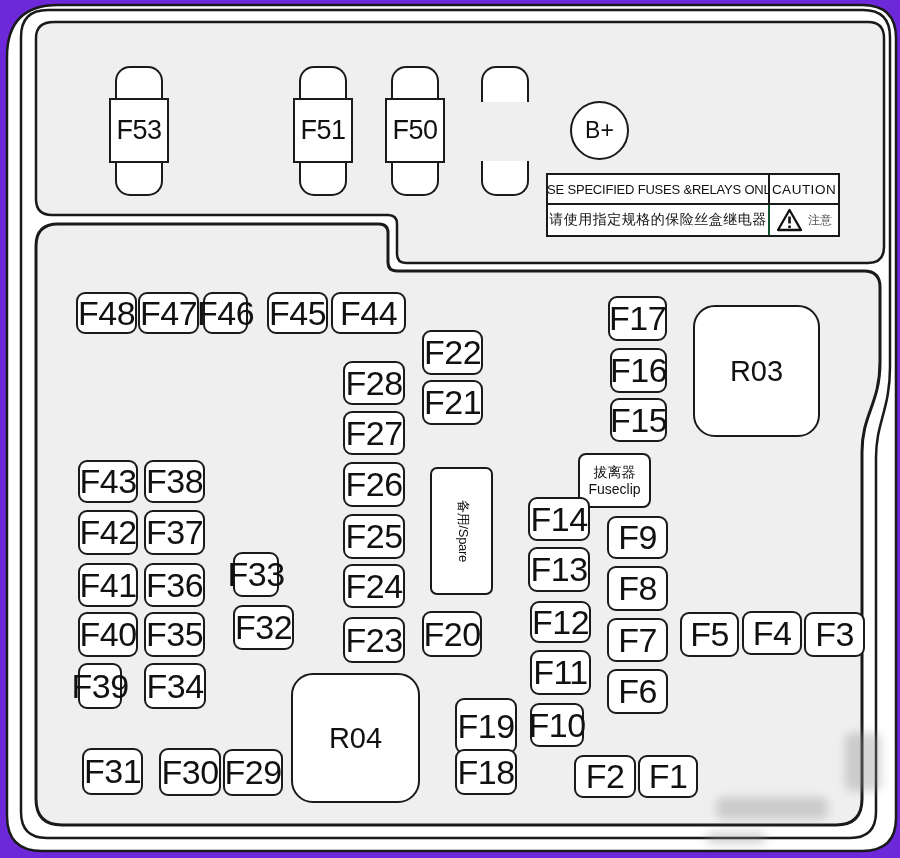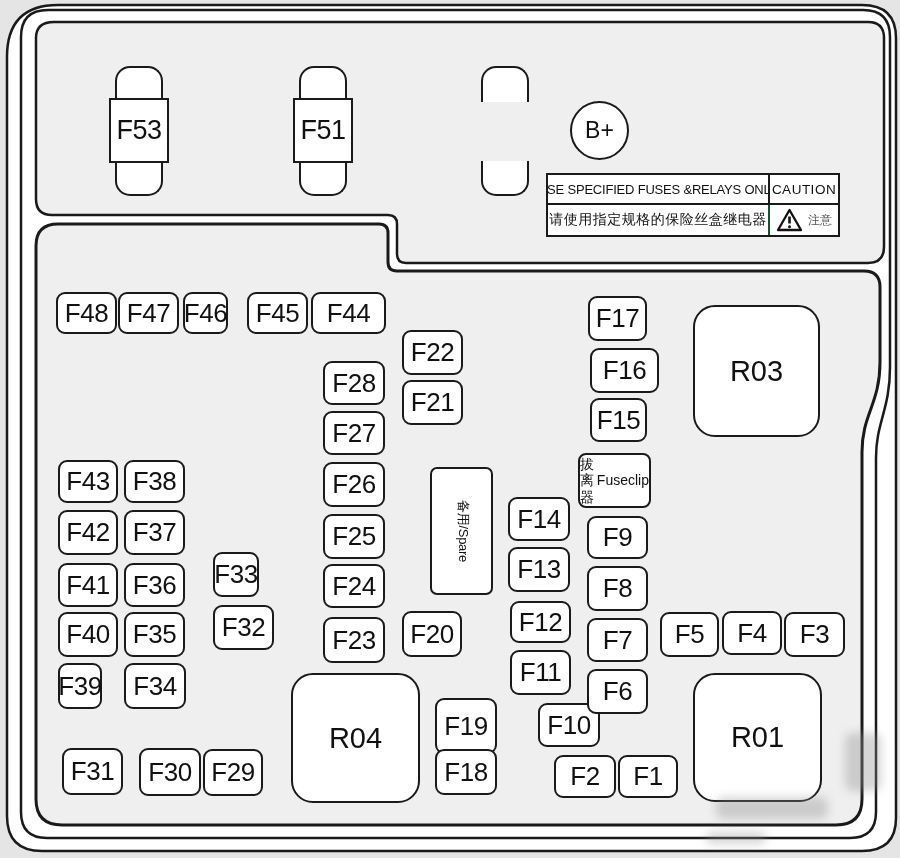--- a/index.html
+++ b/index.html
@@ -1,25 +1,25 @@
 <!DOCTYPE html>
 <html><head>
 <meta charset="utf-8">
 <style>
   html,body{margin:0;padding:0;background:#fff;}
   #stage{
-    position:relative;width:900px;height:858px;background:#e5e5e5;overflow:hidden;
+    position:relative;width:900px;height:858px;background:#6d28d9;overflow:hidden;
     font-family:"Liberation Sans","DejaVu Sans",sans-serif;color:#111;
   }
   #outline-layer{position:absolute;left:0;top:0;z-index:0;}
   .fuse{
     position:absolute;box-sizing:border-box;background:#fff;
     border:2.5px solid #1a1a1a;border-radius:9px;
     display:flex;align-items:center;justify-content:center;
-    font-size:26px;letter-spacing:-0.5px;z-index:3;
+    font-size:34px;letter-spacing:-0.5px;z-index:3;margin-left:20px;
   }
   .relay{
     position:absolute;box-sizing:border-box;background:#fff;
     border:2.5px solid #1a1a1a;border-radius:22px;
     display:flex;align-items:center;justify-content:center;
     font-size:29px;z-index:3;
   }
   .vfuse{position:absolute;z-index:3;height:130px;}
   .vtab{position:absolute;box-sizing:border-box;background:#fff;border:2.5px solid #1a1a1a;width:48px;left:6px;z-index:2;}
   .vtab-t{top:0;height:36px;border-radius:15px 15px 0 0;border-bottom:none;}
@@ -40,21 +40,21 @@
     display:grid;grid-template-columns:222px 1fr;grid-template-rows:30px 1fr;
   }
   .caution .cell{box-sizing:border-box;display:flex;align-items:center;justify-content:center;overflow:hidden;}
   .caution .c-en{border-right:2px solid #1a1a1a;border-bottom:2px solid #1a1a1a;font-size:13px;letter-spacing:-0.2px;white-space:nowrap;}
   .caution .c-cap{border-bottom:2px solid #1a1a1a;font-size:13.5px;letter-spacing:0.5px;}
   .caution .c-zh{border-right:2px solid #14532d;font-size:14px;letter-spacing:0.5px;white-space:nowrap;}
   .caution .c-warn{gap:5px;font-size:12px;color:#555;}
   .fuseclip{
     position:absolute;left:578px;top:453px;width:73px;height:55px;box-sizing:border-box;
     background:#fff;border:2.5px solid #1a1a1a;border-radius:8px;z-index:3;
-    display:flex;flex-direction:row;align-items:center;justify-content:center;line-height:1.15;
+    display:flex;flex-direction:column;align-items:center;justify-content:center;line-height:1.15;
     font-size:14px;
   }
   .spare{
     position:absolute;left:430px;top:467px;width:63px;height:128px;box-sizing:border-box;
     background:#fff;border:2.5px solid #1a1a1a;border-radius:7px;z-index:3;
     display:flex;flex-direction:row;overflow:hidden;
   }
   .spare .col{flex:1;display:flex;flex-direction:column;box-sizing:border-box;}
   .spare .cell{flex:1;display:flex;align-items:center;justify-content:center;box-sizing:border-box;}
   .spare .rot{transform:rotate(90deg);white-space:nowrap;font-size:13px;letter-spacing:-0.3px;}
@@ -73,20 +73,25 @@
   </svg>
 
   <div class="vfuse" style="left:109px;top:66px;width:60px">
     <div class="vtab vtab-t"></div>
     <div class="vbody">F53</div>
     <div class="vtab vtab-b"></div>
   </div>
   <div class="vfuse" style="left:293px;top:66px;width:60px">
     <div class="vtab vtab-t"></div>
     <div class="vbody">F51</div>
+    <div class="vtab vtab-b"></div>
+  </div>
+  <div class="vfuse" style="left:385px;top:66px;width:60px">
+    <div class="vtab vtab-t"></div>
+    <div class="vbody">F50</div>
     <div class="vtab vtab-b"></div>
   </div>
   <div class="vfuse" style="left:475px;top:66px;width:60px">
     <div class="vtab vtab-t"></div>
     <div class="vtab vtab-b"></div>
   </div>
 
   <div class="bplus">B+</div>
 
   <div class="caution">
@@ -123,32 +128,32 @@
   <div class="spare">
     <div class="col">
       <div class="cell">
           <span class="rot">备用/Spare</span>
         </div>
     </div>
 
   </div>
 
   <div class="fuse" style="left:588px;top:296px;width:59px;height:45px">F17</div>
-  <div class="fuse" style="left:590px;top:348px;width:69px;height:45px">F16</div>
+  <div class="fuse" style="left:590px;top:348px;width:57px;height:45px">F16</div>
   <div class="fuse" style="left:590px;top:398px;width:57px;height:44px">F15</div>
   <div class="fuseclip">
     <span>拔离器</span>
     <span>Fuseclip</span>
   </div>
 
   <div class="fuse" style="left:508px;top:497px;width:62px;height:44px">F14</div>
   <div class="fuse" style="left:508px;top:547px;width:62px;height:45px">F13</div>
   <div class="fuse" style="left:510px;top:601px;width:61px;height:42px">F12</div>
   <div class="fuse" style="left:510px;top:650px;width:61px;height:45px">F11</div>
-  <div class="fuse" style="left:538px;top:703px;width:62px;height:44px">F10</div>
+  <div class="fuse" style="left:510px;top:703px;width:54px;height:44px">F10</div>
 
   <div class="fuse" style="left:587px;top:516px;width:61px;height:43px">F9</div>
   <div class="fuse" style="left:587px;top:566px;width:61px;height:45px">F8</div>
   <div class="fuse" style="left:587px;top:618px;width:61px;height:44px">F7</div>
   <div class="fuse" style="left:587px;top:669px;width:61px;height:45px">F6</div>
 
   <div class="fuse" style="left:660px;top:612px;width:59px;height:45px">F5</div>
   <div class="fuse" style="left:722px;top:611px;width:60px;height:44px">F4</div>
   <div class="fuse" style="left:784px;top:612px;width:61px;height:45px">F3</div>
 
@@ -170,20 +175,19 @@
   <div class="fuse" style="left:139px;top:748px;width:62px;height:48px">F30</div>
   <div class="fuse" style="left:203px;top:749px;width:60px;height:47px">F29</div>
 
   <div class="fuse" style="left:435px;top:698px;width:62px;height:56px">F19</div>
   <div class="fuse" style="left:435px;top:749px;width:62px;height:46px">F18</div>
 
   <div class="fuse" style="left:554px;top:755px;width:62px;height:43px">F2</div>
   <div class="fuse" style="left:618px;top:755px;width:60px;height:43px">F1</div>
 
   <div class="relay" style="left:693px;top:305px;width:127px;height:132px">R03</div>
-  <div class="relay" style="left:693px;top:673px;width:129px;height:129px">R01</div>
   <div class="relay" style="left:291px;top:673px;width:129px;height:130px">R04</div>
 
   <div class="smudge" style="left:716px;top:797px;width:112px;height:22px"></div>
   <div class="smudge" style="left:845px;top:733px;width:36px;height:58px"></div>
   <div class="smudge" style="left:706px;top:832px;width:60px;height:12px"></div>
 
 </div>
 
 </body></html>

